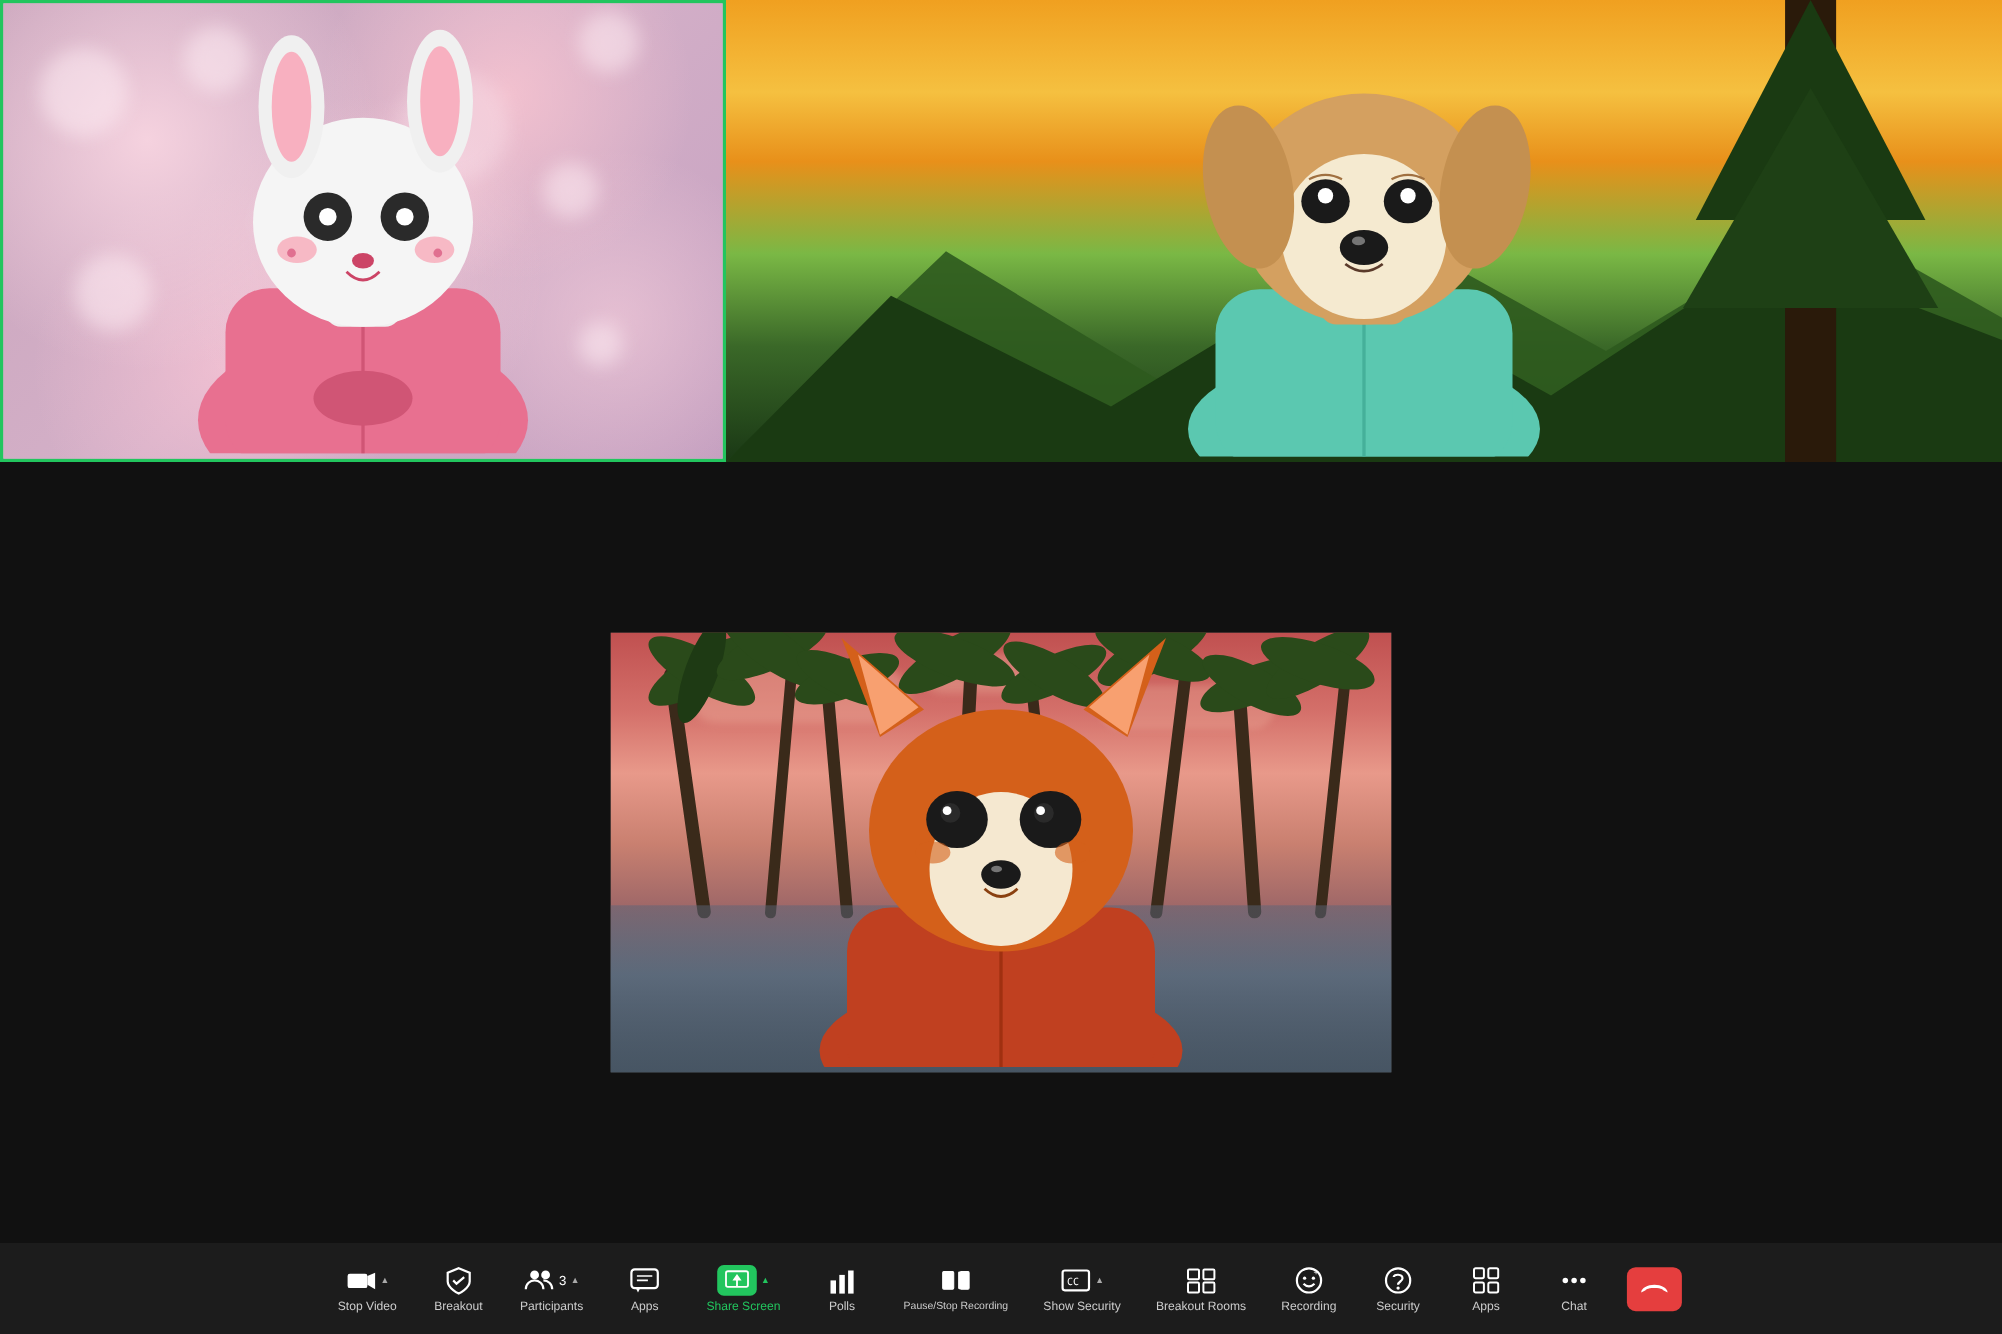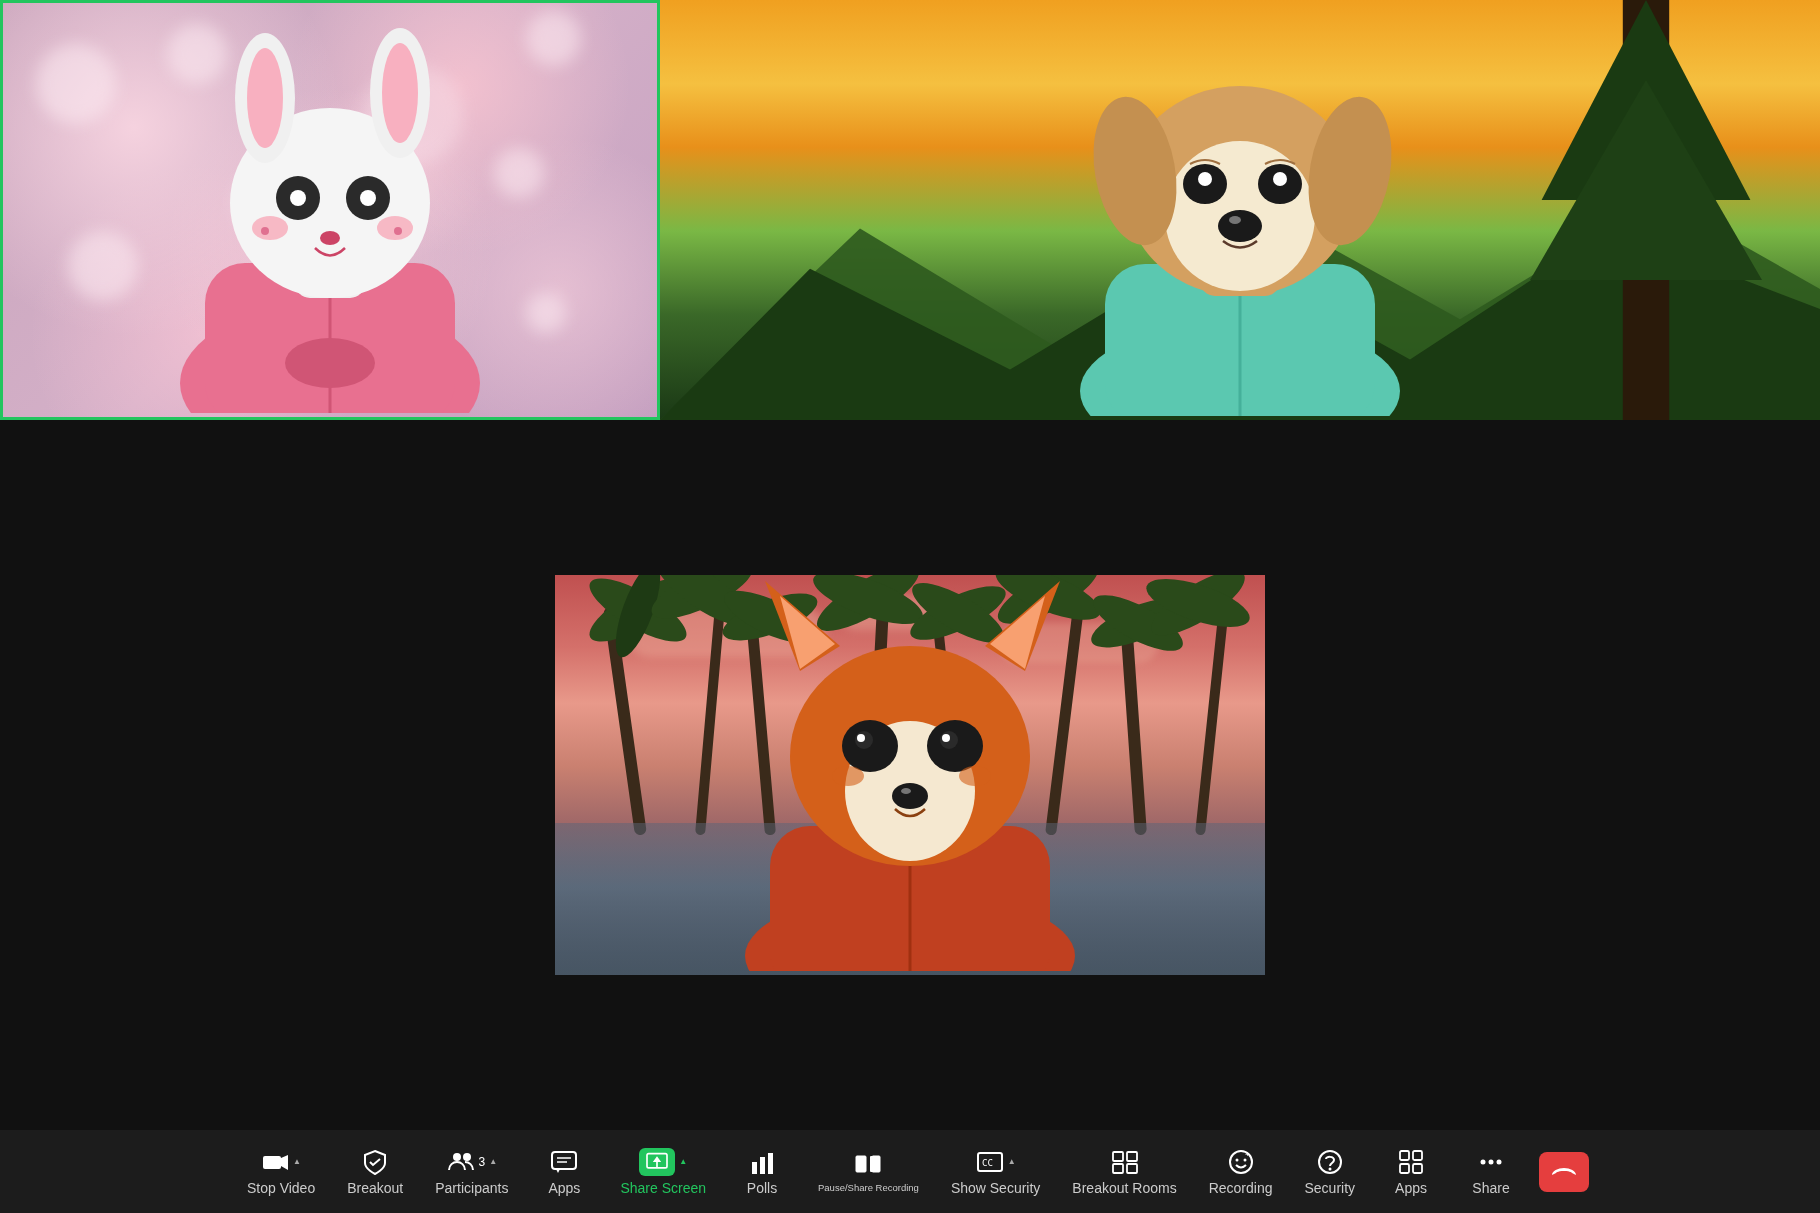--- a/index.html
+++ b/index.html
@@ -95,21 +95,21 @@
       position: relative;
     }
 
     .toolbar-item .icon-area {
       display: flex;
       align-items: center;
       gap: 2px;
     }
 
     .toolbar-item .label {
-      font-size: 14px;
+      font-size: 11px;
       color: #cccccc;
       white-space: nowrap;
     }
 
     .toolbar-item.active-green .label {
       color: #22c55e;
     }
 
     .toolbar-item .chevron {
       font-size: 8px;
@@ -426,21 +426,21 @@
 
   <div class="toolbar-item">
     <div class="icon-area">
       <svg class="icon-svg" viewBox="0 0 28 28">
         <rect x="2" y="6" width="10" height="16" rx="1" fill="white"></rect>
         <rect x="16" y="6" width="10" height="16" rx="1" fill="white"></rect>
         <rect x="2" y="6" width="10" height="16" rx="1" fill="none" stroke="white" stroke-width="1"></rect>
         <rect x="18" y="6" width="8" height="16" rx="1" fill="none" stroke="white" stroke-width="1"></rect>
       </svg>
     </div>
-    <span class="label" style="font-size:9.5px;">Pause/Share Recording</span>
+    <span class="label" style="font-size:9.5px;">Pause/Stop Recording</span>
   </div>
 
   <div class="toolbar-item">
     <div class="icon-area">
       <svg class="icon-svg" viewBox="0 0 28 28">
         <rect x="2" y="5" width="24" height="18" rx="2" fill="none" stroke="white" stroke-width="2"></rect>
         <text x="6" y="18" font-size="9" fill="white" font-family="monospace">CC</text>
       </svg>
       <span class="chevron">▲</span>
     </div>
@@ -496,21 +496,21 @@
   </div>
 
   <div class="toolbar-item">
     <div class="icon-area">
       <svg class="icon-svg" viewBox="0 0 28 28">
         <circle cx="6" cy="14" r="2.5" fill="white"></circle>
         <circle cx="14" cy="14" r="2.5" fill="white"></circle>
         <circle cx="22" cy="14" r="2.5" fill="white"></circle>
       </svg>
     </div>
-    <span class="label">Share</span>
+    <span class="label">Chat</span>
   </div>
 
   <div class="end-btn">
     <svg width="28" height="18" viewBox="0 0 28 18">
       <path d="M2 12 C2 8 8 5 14 5 C20 5 26 8 26 12 L22 10 C22 10 21 8 14 8 C7 8 6 10 6 10 Z" fill="white"></path>
     </svg>
   </div>
 
 </div>
 

